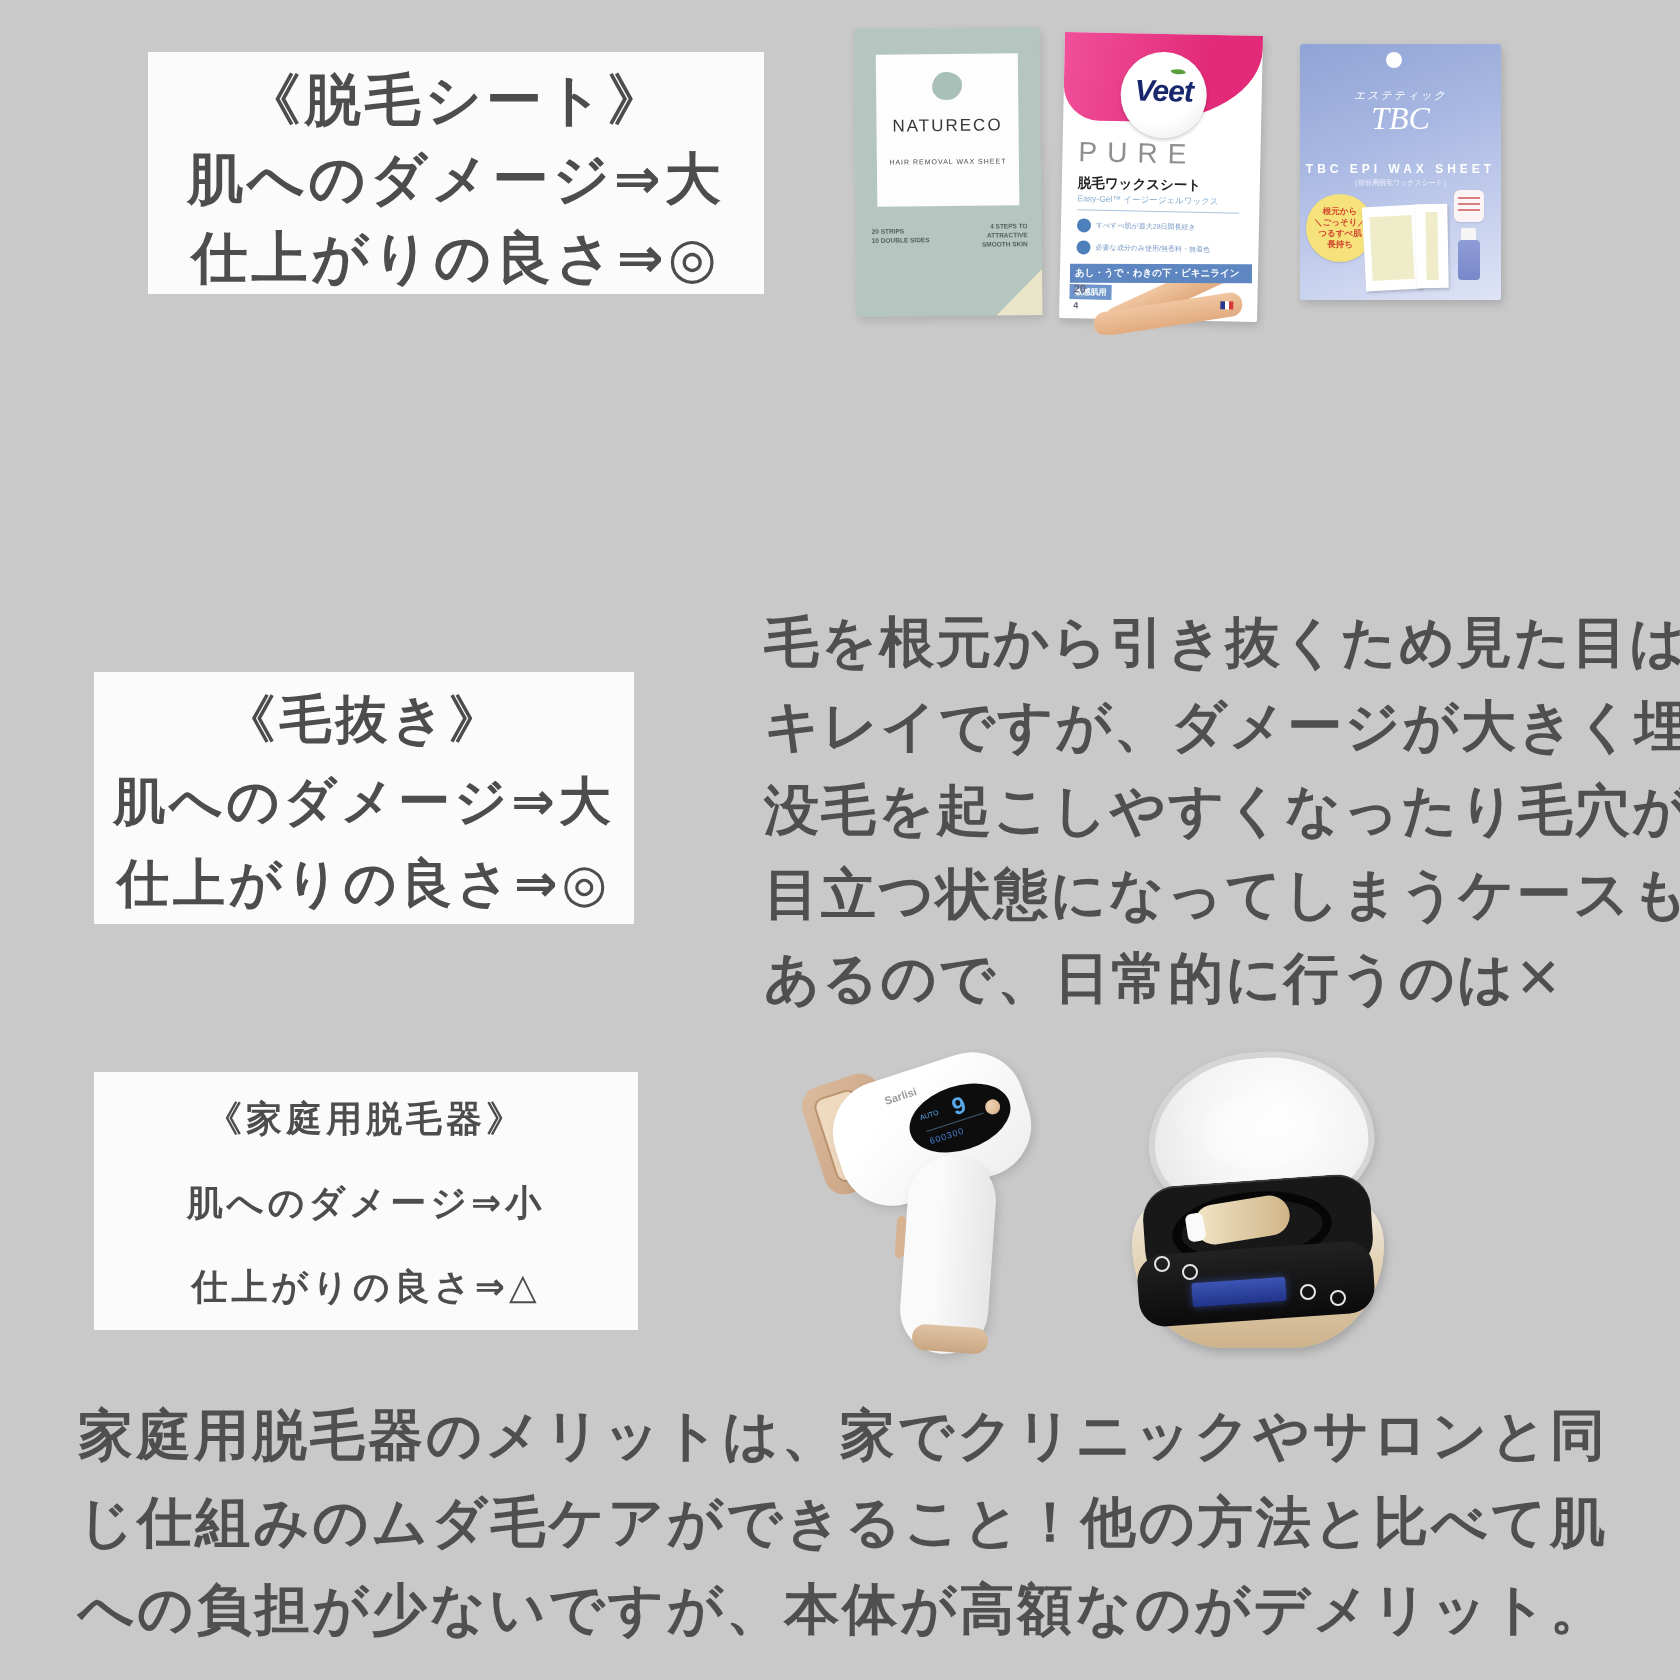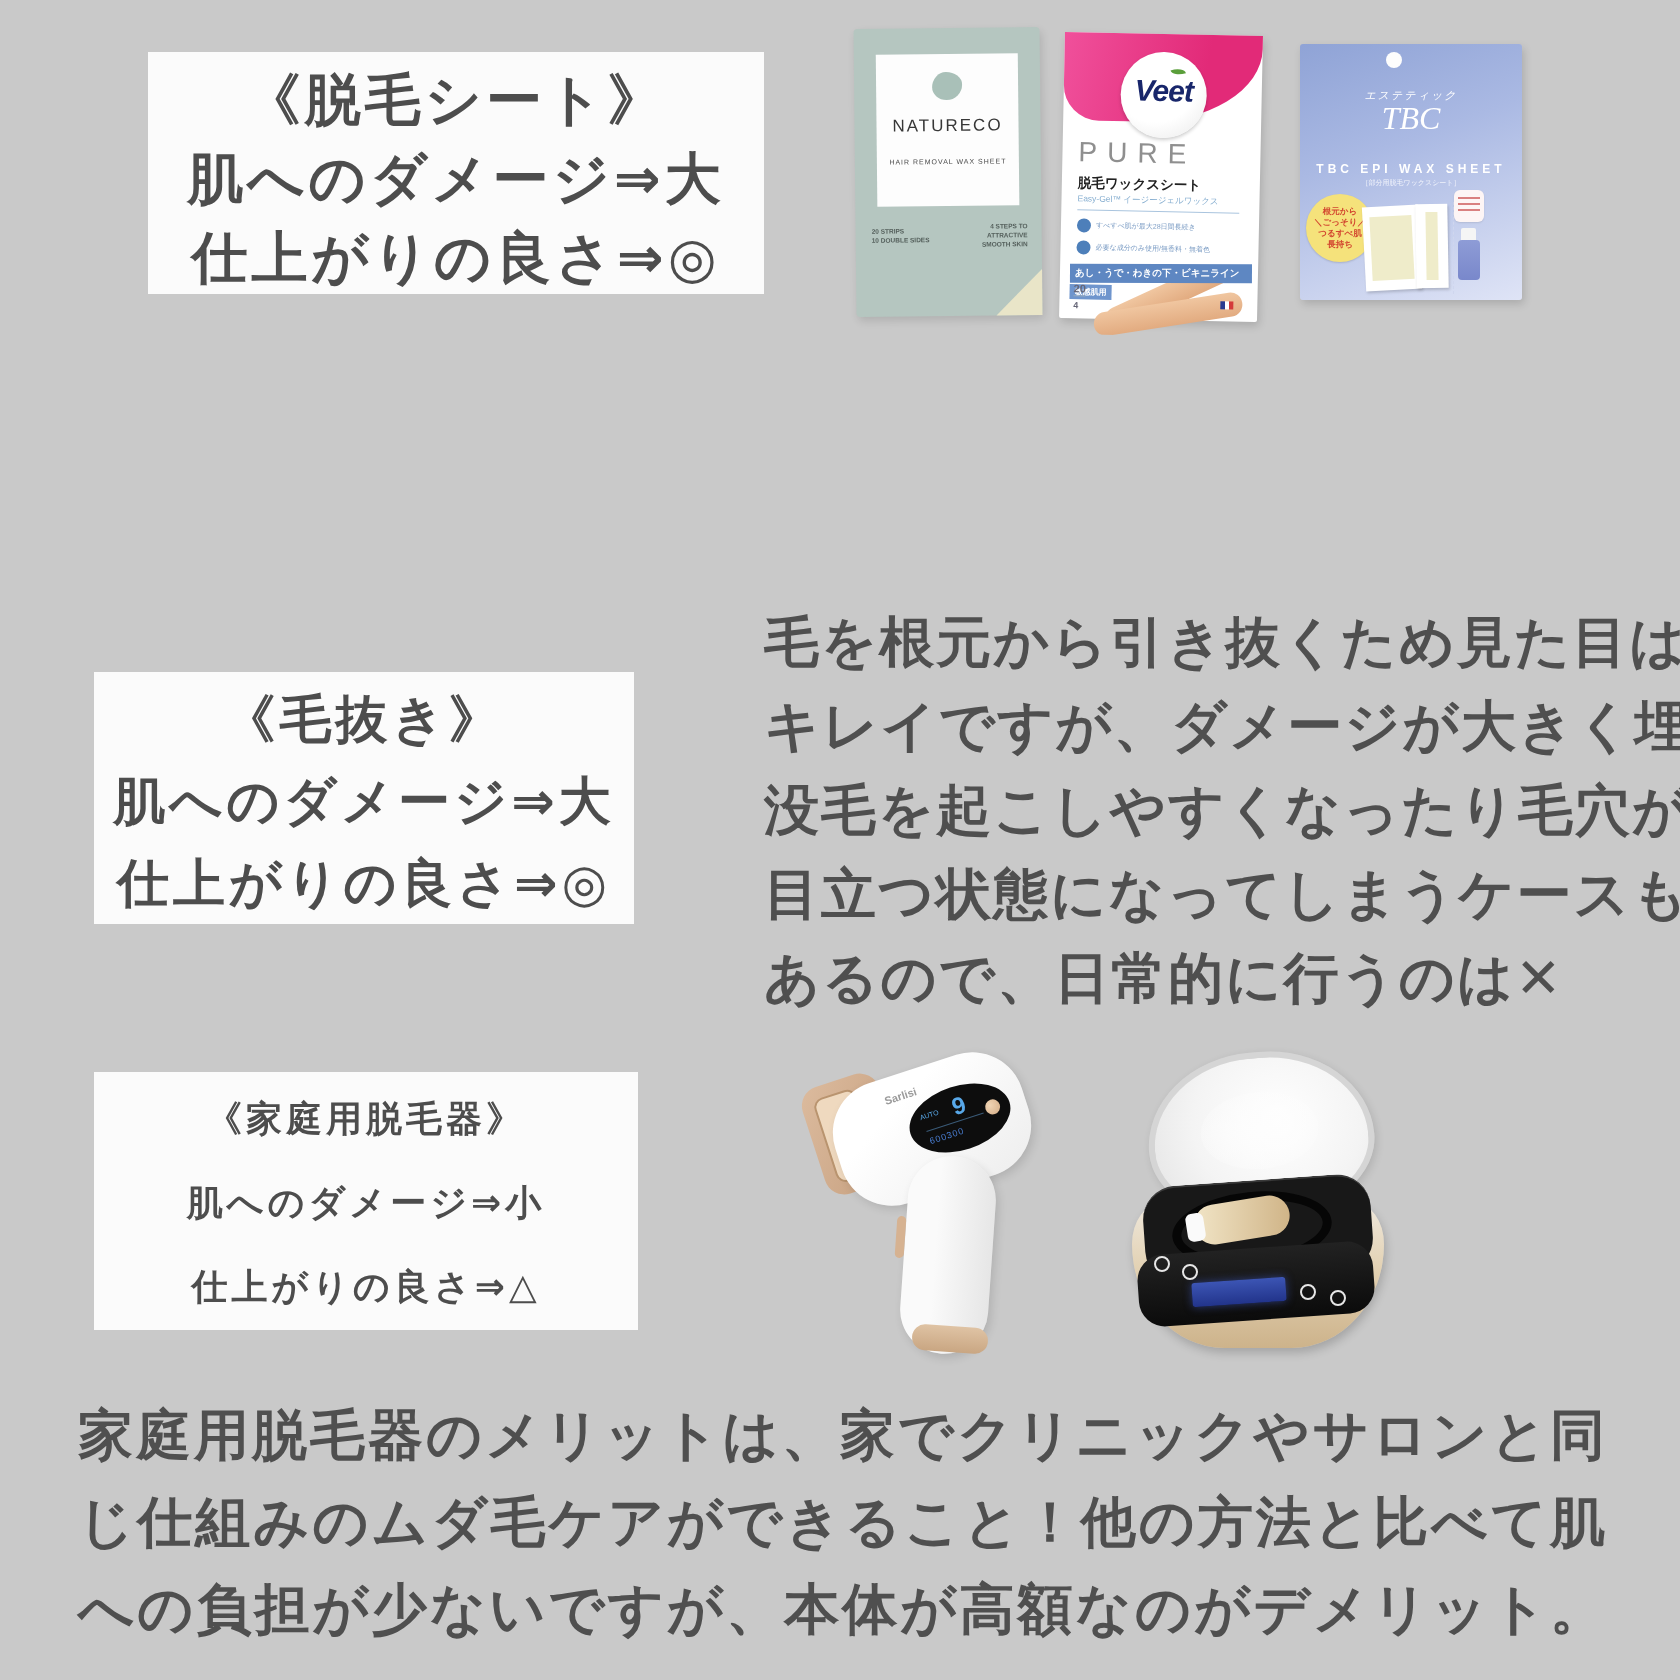--- a/index.html
+++ b/index.html
@@ -71,23 +71,23 @@
                font-size:9.5px;font-weight:bold;padding:3px 5px;transform:rotate(-1deg);}
   .veet-tag{position:absolute;left:10px;top:252px;background:#6f95cd;color:#fff;font-size:8px;
             font-weight:bold;padding:2px 5px;}
   .veet-count{position:absolute;left:14px;bottom:22px;font-size:11px;font-weight:bold;color:#667;
               border-bottom:1px solid #9ab;padding-bottom:1px;}
   .veet-uses{position:absolute;left:14px;bottom:8px;font-size:9px;font-weight:bold;color:#667;}
   .veet-flag{position:absolute;right:24px;bottom:12px;width:13px;height:8px;
              background:linear-gradient(90deg,#2a3b8f 33%,#fff 33% 66%,#d43a3a 66%);}
 
   
-  #prod-tbc{position:absolute;left:1300px;top:44px;width:222px;height:256px;border-radius:3px;
+  #prod-tbc{position:absolute;left:1300px;top:44px;width:188px;height:256px;border-radius:3px;
             background:linear-gradient(160deg,#8fa3d6 0%,#aab9e3 40%,#dfe4f6 100%);
-            box-shadow:2px 4px 8px rgba(0,0,0,.15);}
+            box-shadow:2px 4px 8px rgba(0,0,0,.15);padding-left:13px;}
   .tbc-hole{position:absolute;left:86px;top:8px;width:16px;height:16px;border-radius:50%;background:#fdfdfd;}
   .tbc-brand-small{position:absolute;left:0;top:44px;width:100%;text-align:center;color:#fff;
                    font-style:italic;font-size:11px;letter-spacing:2px;}
   .tbc-brand{position:absolute;left:0;top:56px;width:100%;text-align:center;color:#fff;
              font-family:Liberation Serif, serif;font-style:italic;font-size:32px;}
   .tbc-title{position:absolute;left:0;top:118px;width:100%;text-align:center;color:#fff;
              font-size:12px;letter-spacing:4px;font-weight:bold;}
   .tbc-sub{position:absolute;left:0;top:134px;width:100%;text-align:center;color:#f2f4fc;font-size:7px;}
   .tbc-badge{position:absolute;left:6px;top:150px;width:68px;height:68px;border-radius:50%;
              background:#f5e27b;text-align:center;color:#d2452f;font-size:8.5px;font-weight:bold;

